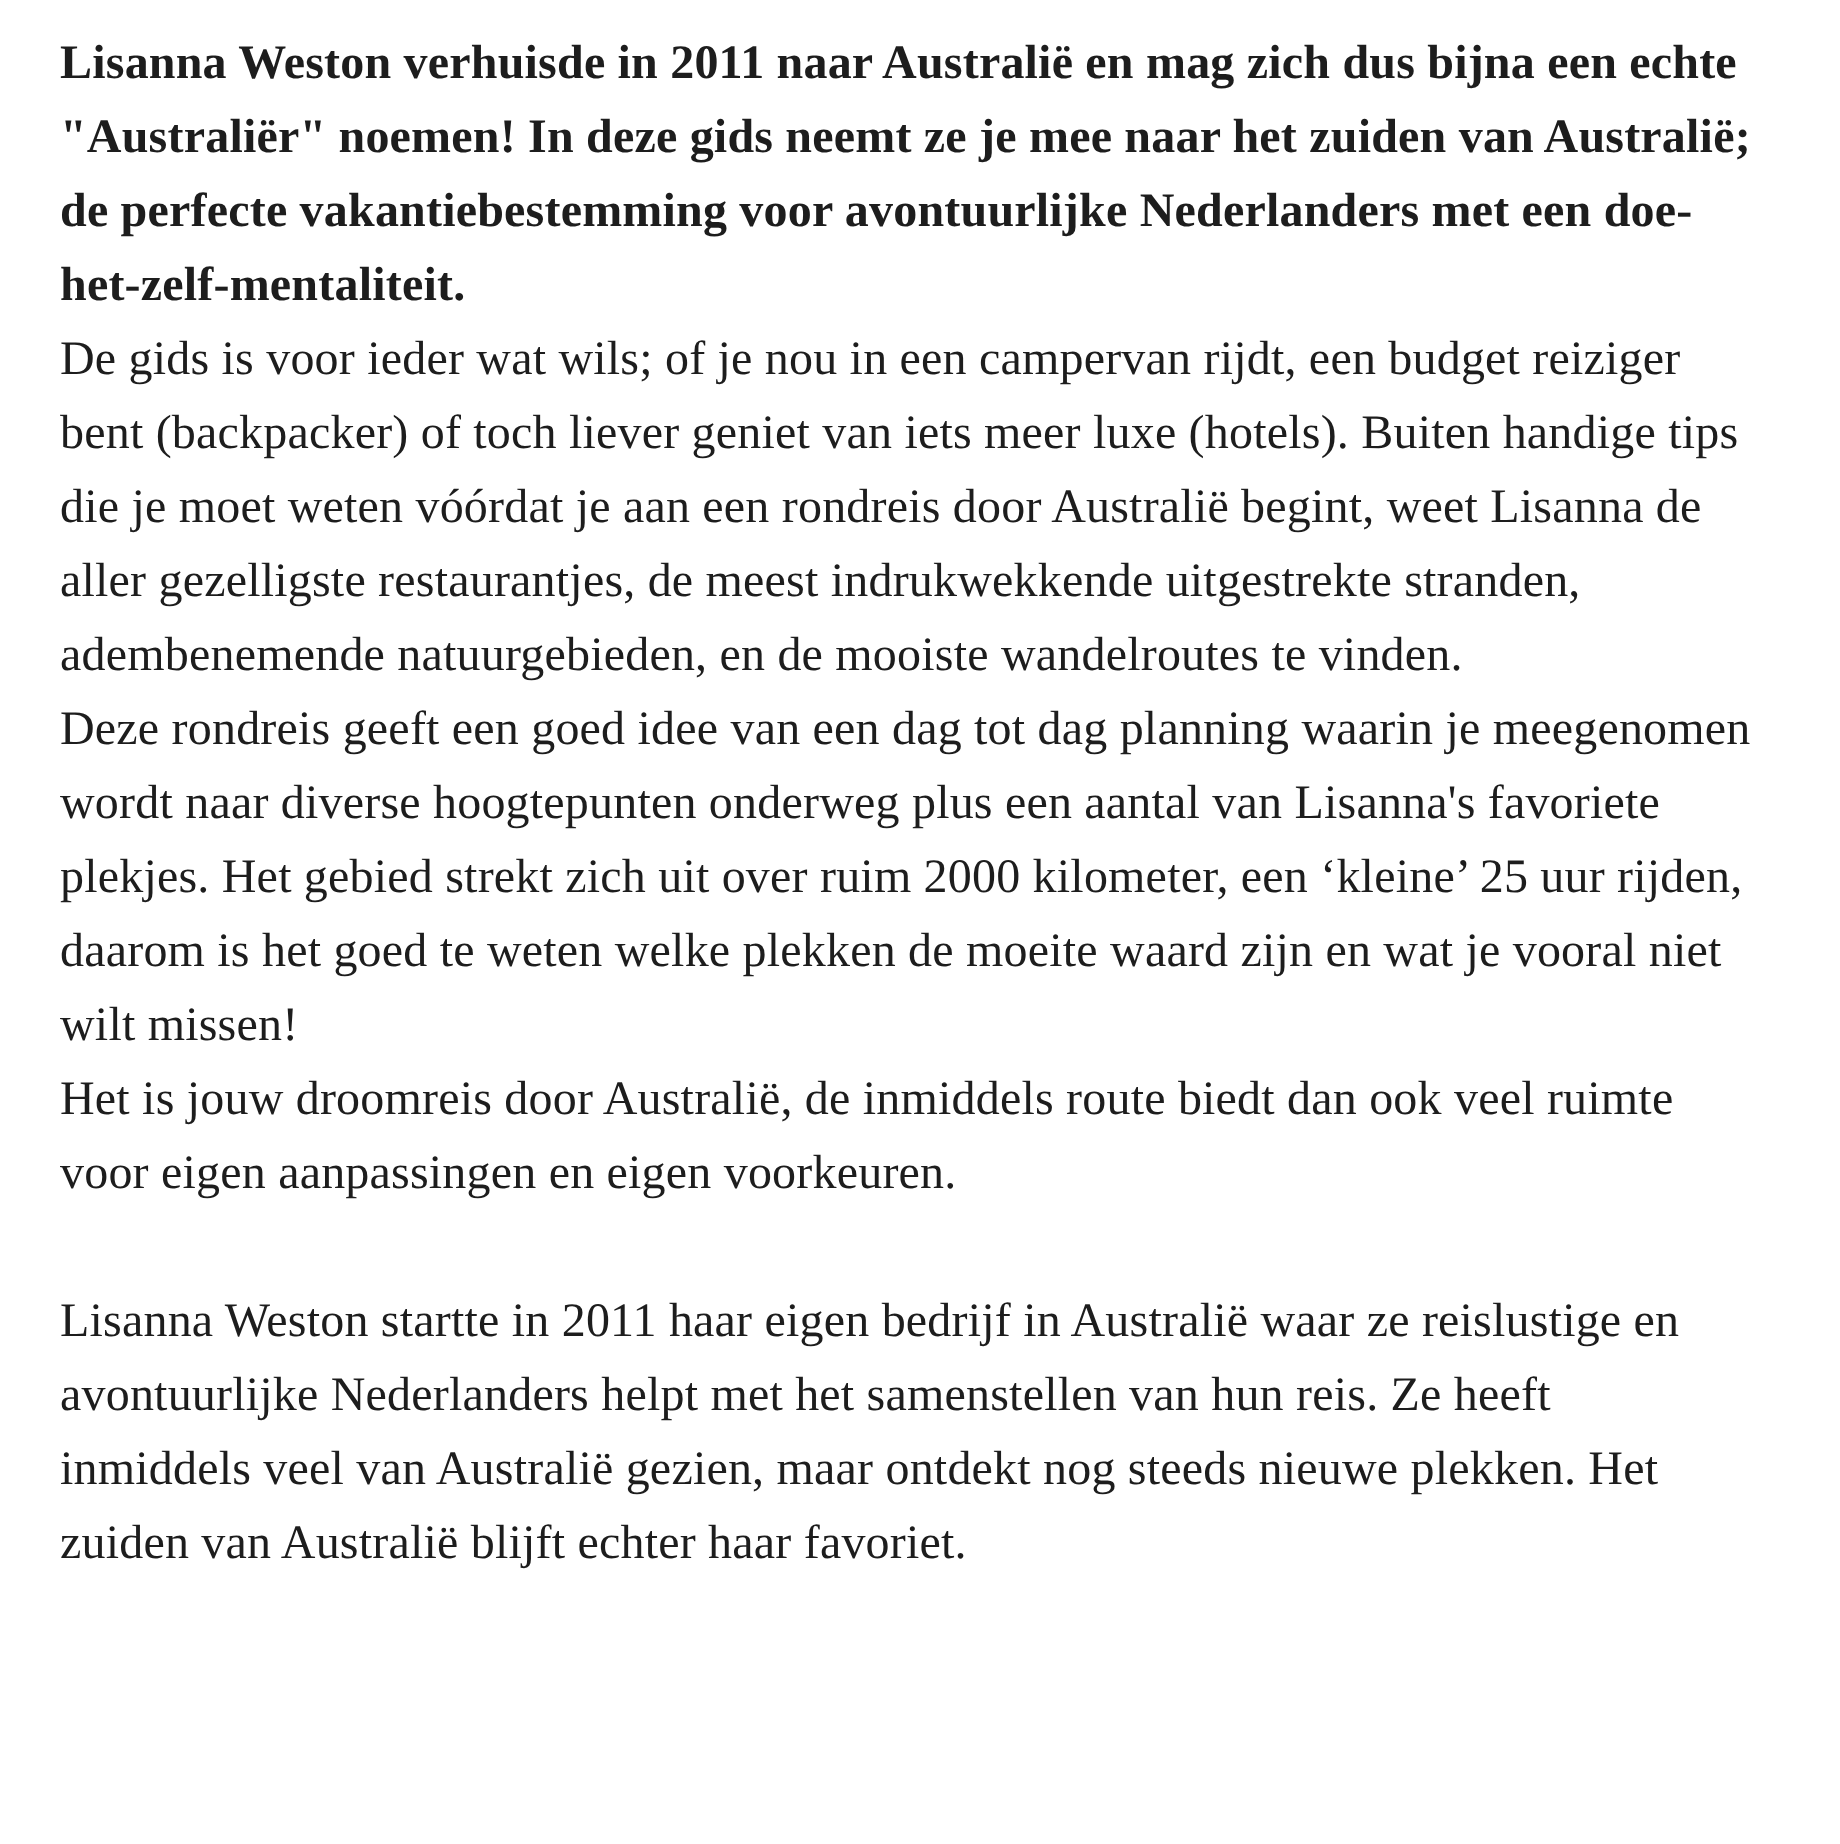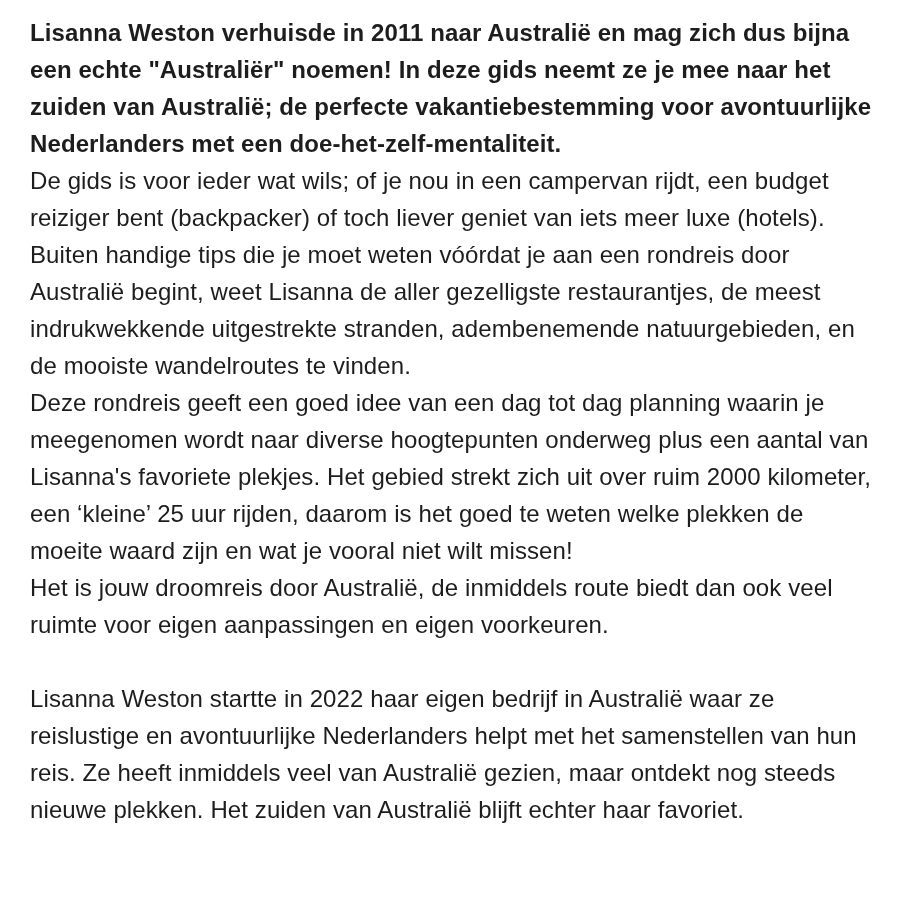--- a/index.html
+++ b/index.html
@@ -7,21 +7,21 @@
     padding: 0;
     background: #ffffff;
   }
   .page {
     width: 904px;
     height: 922px;
     box-sizing: border-box;
     background: #ffffff;
     padding: 14px 28px 13px 30px;
     overflow: hidden;
-    font-family: Liberation Sans, sans-serif;
+    font-family: Liberation Serif, serif;
     color: #1d1d1d;
   }
   .para {
     margin: 0;
     font-size: 24px;
     line-height: 37px;
     letter-spacing: 0.1px;
     color: #1d1d1d;
   }
   .para.bold {
@@ -32,14 +32,14 @@
   }
 </style>
 </head>
 <body>
 
 <div class="page">
   <p class="para bold">Lisanna Weston verhuisde in 2011 naar Australië en mag zich dus bijna een echte "Australiër" noemen! In deze gids neemt ze je mee naar het zuiden van Australië; de perfecte vakantiebestemming voor avontuurlijke Nederlanders met een doe-het-zelf-mentaliteit.</p>
   <p class="para">De gids is voor ieder wat wils; of je nou in een campervan rijdt, een budget reiziger bent (backpacker) of toch liever geniet van iets meer luxe (hotels). Buiten handige tips die je moet weten vóórdat je aan een rondreis door Australië begint, weet Lisanna de aller gezelligste restaurantjes, de meest indrukwekkende uitgestrekte stranden, adembenemende natuurgebieden, en de mooiste wandelroutes te vinden.</p>
   <p class="para">Deze rondreis geeft een goed idee van een dag tot dag planning waarin je meegenomen wordt naar diverse hoogtepunten onderweg plus een aantal van Lisanna's favoriete plekjes. Het gebied strekt zich uit over ruim 2000 kilometer, een ‘kleine’ 25 uur rijden, daarom is het goed te weten welke plekken de moeite waard zijn en wat je vooral niet wilt missen!</p>
   <p class="para">Het is jouw droomreis door Australië, de inmiddels route biedt dan ook veel ruimte voor eigen aanpassingen en eigen voorkeuren.</p>
-  <p class="para spaced-top">Lisanna Weston startte in 2022 haar eigen bedrijf in Australië waar ze reislustige en avontuurlijke Nederlanders helpt met het samenstellen van hun reis. Ze heeft inmiddels veel van Australië gezien, maar ontdekt nog steeds nieuwe plekken. Het zuiden van Australië blijft echter haar favoriet.</p>
+  <p class="para spaced-top">Lisanna Weston startte in 2011 haar eigen bedrijf in Australië waar ze reislustige en avontuurlijke Nederlanders helpt met het samenstellen van hun reis. Ze heeft inmiddels veel van Australië gezien, maar ontdekt nog steeds nieuwe plekken. Het zuiden van Australië blijft echter haar favoriet.</p>
 </div>
 
 </body></html>

